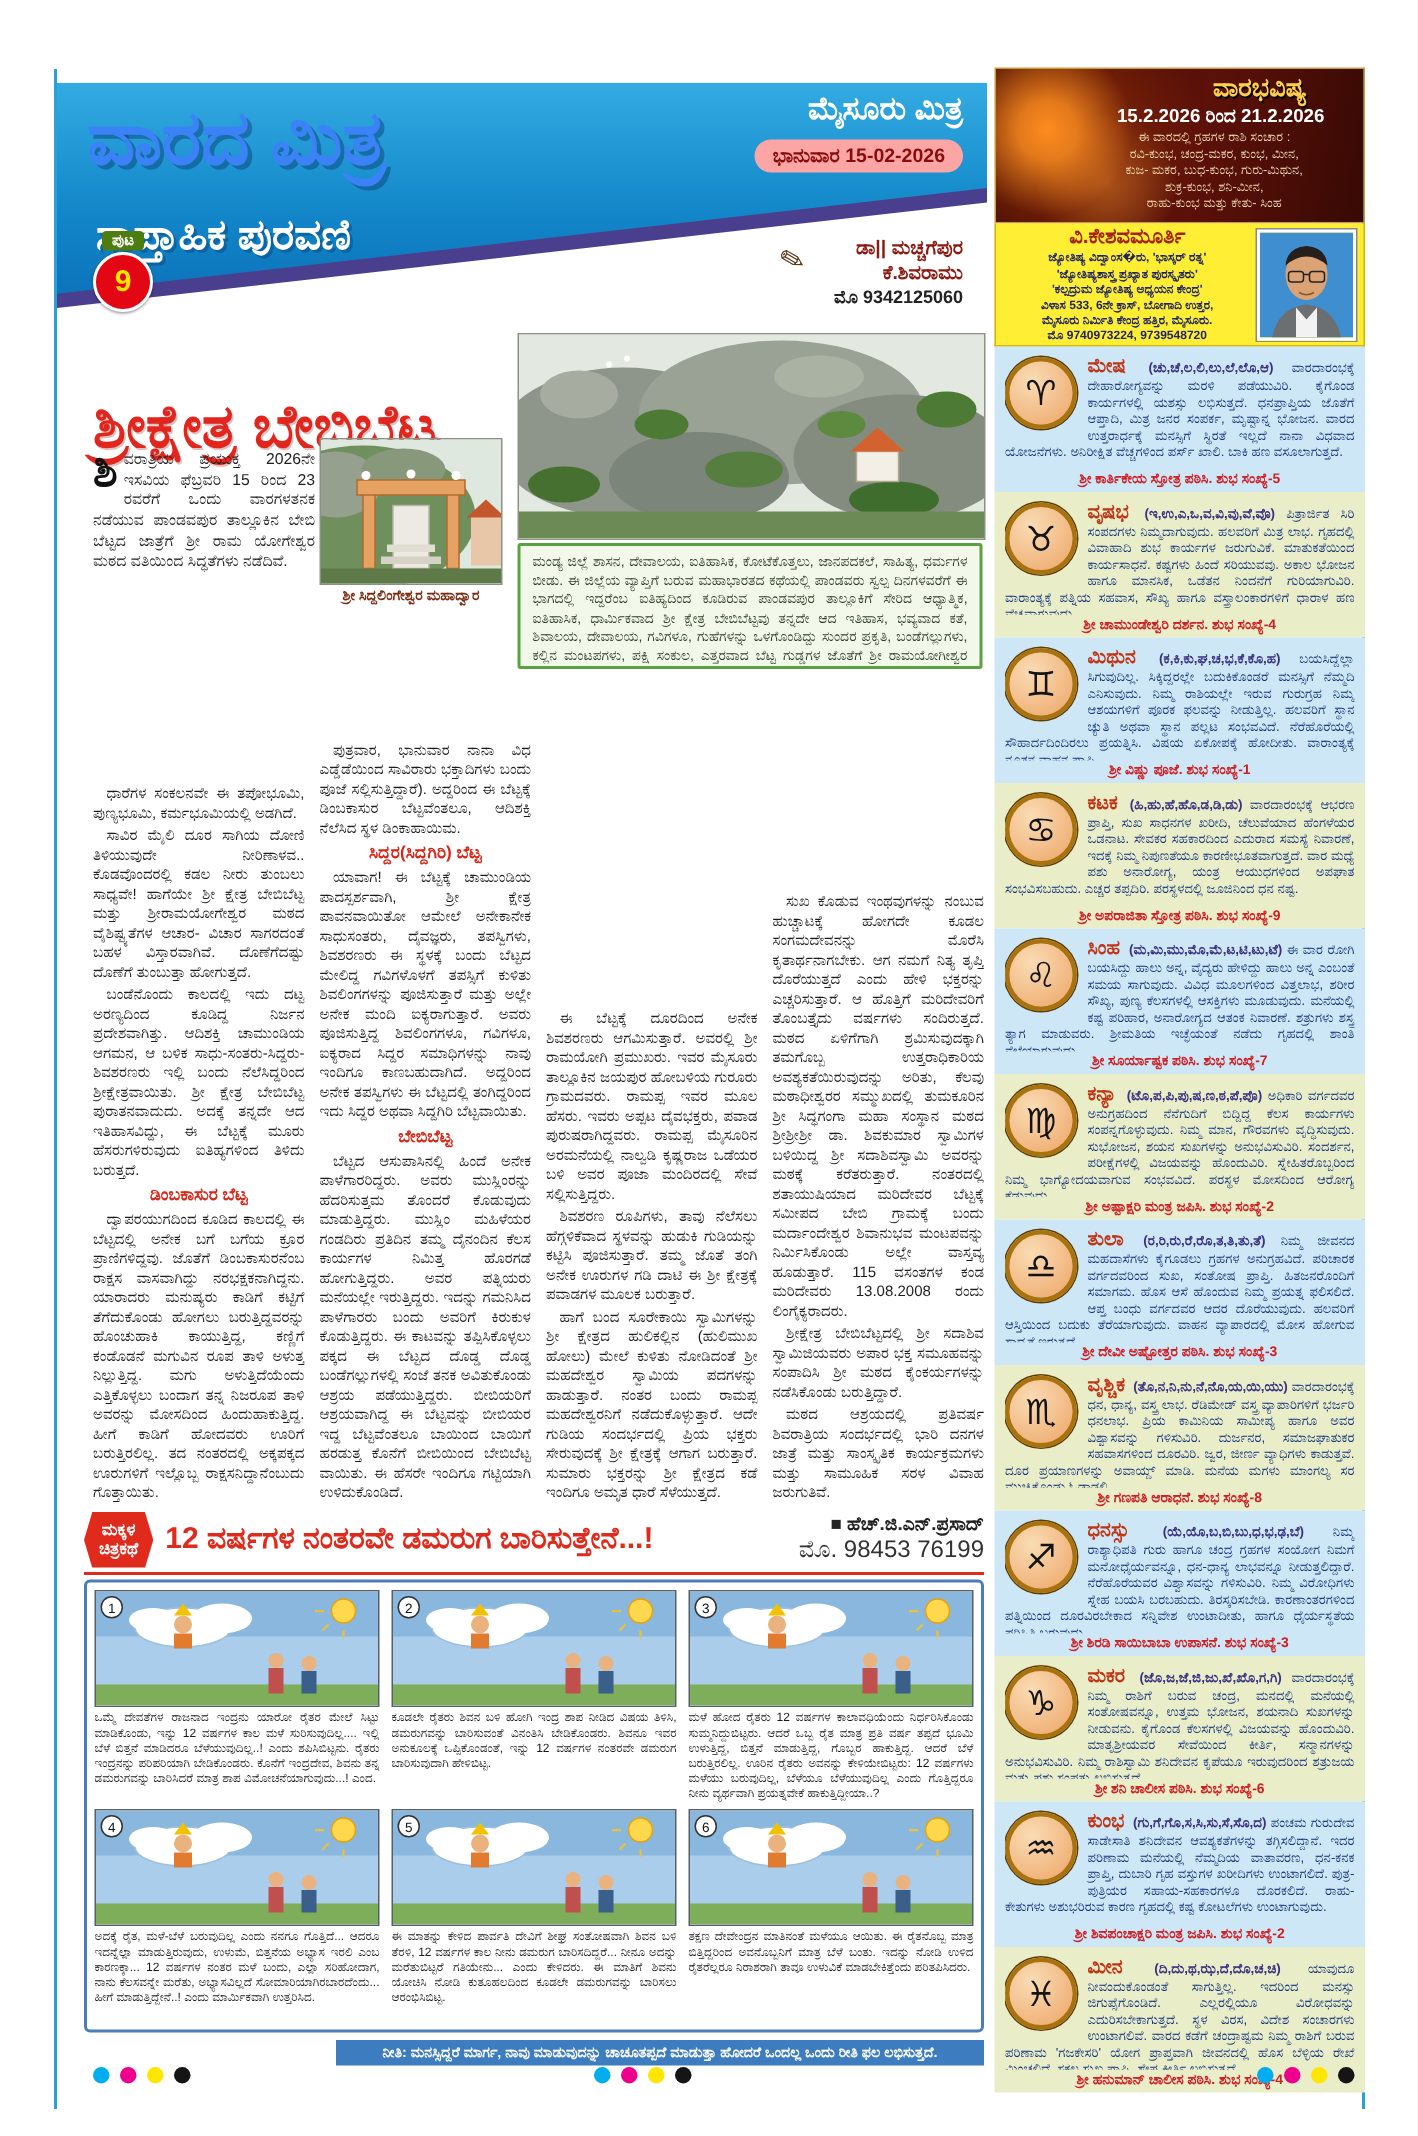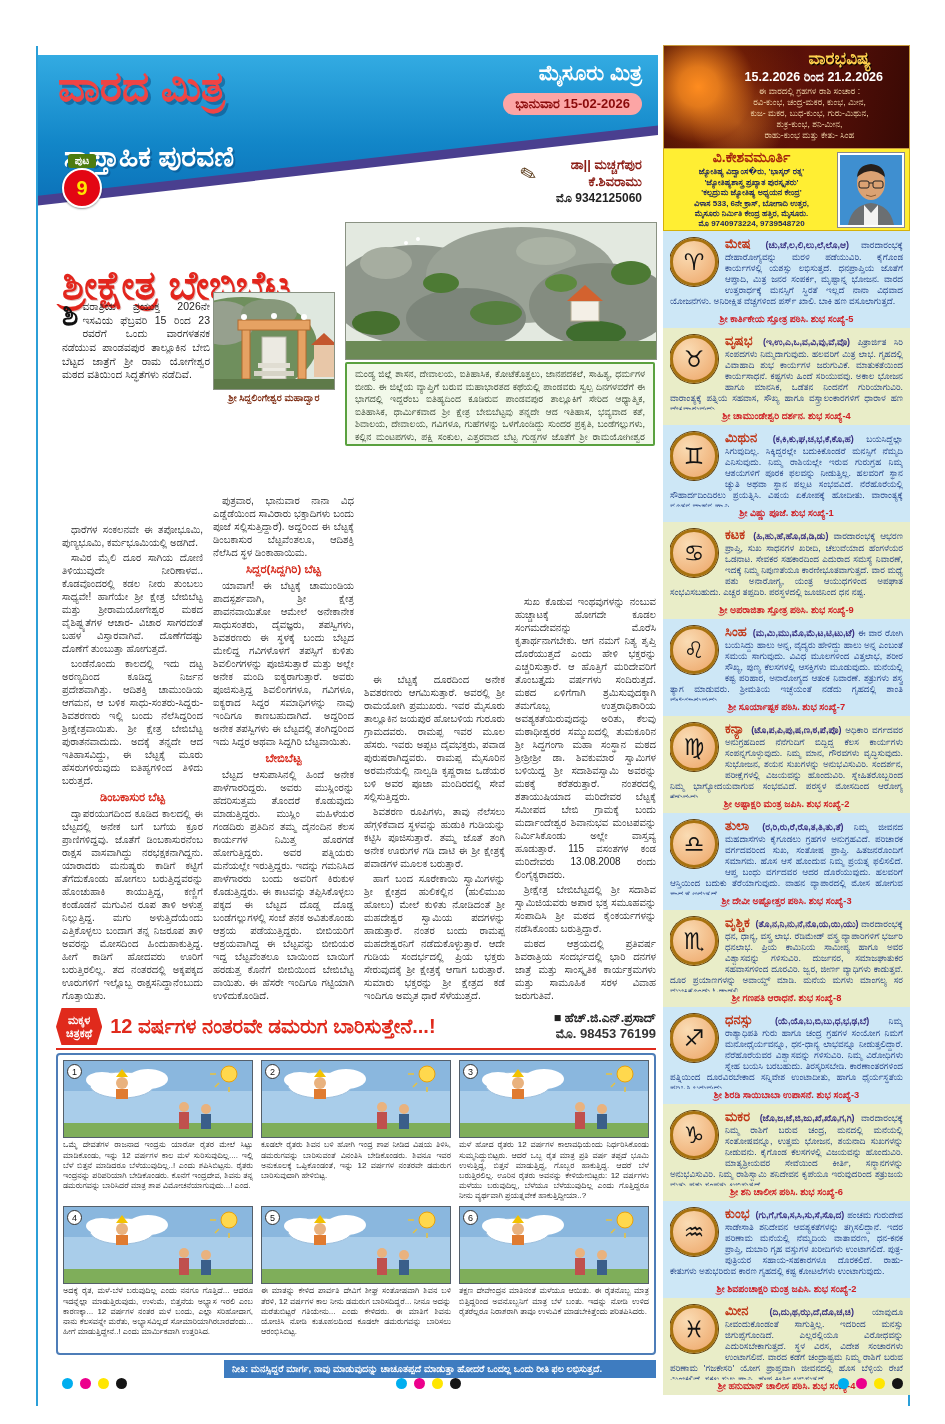--- a/index.html
+++ b/index.html
@@ -5,21 +5,21 @@
   html,body{margin:0;padding:0;background:#e9e9e9;}
   .page{position:relative;width:945px;height:1424px;background:#fff;margin:0 auto;
         font-family:"Liberation Sans","DejaVu Sans",sans-serif;overflow:hidden;}
   .vline{position:absolute;top:46px;width:2px;height:1360px;background:#2b9fd8;}
   
   .masthead{position:absolute;left:38px;top:55px;width:620px;height:160px;}
   .mh-purple{position:absolute;inset:0;background:#4a3f8f;
      clip-path:polygon(0 84%,100% 42%,100% 50%,0 94%);}
   .mh-blue{position:absolute;inset:0;background:linear-gradient(180deg,#33abe2 0%,#1286c8 55%,#0a6db5 100%);
      clip-path:polygon(0 0,100% 0,100% 44%,0 88%);}
-  .mh-title{position:absolute;left:20px;top:8px;font-size:42px;font-weight:bold;color:#ef4444;
+  .mh-title{position:absolute;left:20px;top:8px;font-size:50px;font-weight:bold;color:#3b82f6;
      text-shadow:3px 3px 0 rgba(8,60,110,.45);white-space:nowrap;}
   .mh-sub{position:absolute;left:26px;top:86px;font-size:28px;font-weight:bold;color:#fff;
      text-shadow:2px 2px 0 rgba(8,60,110,.4);white-space:nowrap;}
   .mh-edition{position:absolute;right:16px;top:6px;font-size:21px;font-weight:bold;color:#fff;}
   .mh-date{position:absolute;right:16px;top:38px;background:#fca5a5;color:#8a0b0b;
      font-size:13px;font-weight:bold;padding:3px 12px;border-radius:11px;}
   .byline{position:absolute;right:16px;top:102px;text-align:right;line-height:1.3;}
   .byline .quill{position:absolute;left:-36px;top:4px;font-size:20px;color:#5a3a1a;transform:rotate(-15deg);}
   .byline-name{font-size:13px;font-weight:bold;color:#8a1a12;}
   .byline-phone{font-size:12px;font-weight:bold;color:#222;}
@@ -47,31 +47,31 @@
   .blk.para{margin:0 0 2px;text-indent:9px;}
   .blk.sub{color:#d62718;font-weight:bold;text-align:center;font-size:11.5px;margin:3px 0 2px;text-indent:0;}
   
   .comic{position:absolute;left:56px;top:1008px;width:600px;}
   .comic-head{display:flex;align-items:center;gap:8px;border-bottom:2.5px solid #e02a1c;padding-bottom:3px;}
   .comic-badge{background:#e02a1c;color:#fff;font-size:11px;font-weight:bold;text-align:center;
      padding:6px 10px;line-height:1.15;clip-path:polygon(12% 0,88% 0,100% 50%,88% 100%,12% 100%,0 50%);}
   .comic-title{flex:1;color:#e02a1c;font-size:20px;font-weight:bold;}
   .comic-author{text-align:right;line-height:1.25;margin-left:40px;}
   .comic-author .a1{font-size:12.5px;font-weight:bold;color:#222;}
-  .comic-author .a2{font-size:13px;font-weight:bold;color:#333;}
+  .comic-author .a2{font-size:16px;font-weight:normal;color:#333;}
   .panels{border:2px solid #4d7db8;border-radius:4px;margin-top:3px;padding:5px;display:grid;
      grid-template-columns:repeat(3,1fr);gap:4px 8px;background:#fff;}
   .panel-img{position:relative;height:76px;border:1px solid #55606b;overflow:hidden;}
   .panel-img svg{display:block;width:100%;height:100%;}
   .panel-num{position:absolute;left:3px;top:3px;width:13px;height:13px;border-radius:50%;background:#fff;
      border:1px solid #333;font-size:9px;display:flex;align-items:center;justify-content:center;color:#111;}
   .panel-cap{font-size:8px;line-height:1.28;text-align:justify;color:#1a1a1a;height:62px;
      overflow:hidden;margin-top:2px;}
   .moral{margin:5px 0 0 auto;width:432px;box-sizing:border-box;background:#3e7cc0;color:#fff;
-     font-size:9.5px;font-weight:bold;padding:3px 8px;text-align:left;}
+     font-size:9.5px;font-weight:bold;padding:3px 8px;text-align:center;}
   
   .rail{position:absolute;left:663px;top:45px;width:247px;}
   .rail-head{height:104px;box-sizing:border-box;border:1px solid #c89b3c;color:#ffe9b0;padding:3px 12px;
      background:radial-gradient(circle at 14% 40%,#ff8c1f 0,rgba(255,140,31,.85) 9%,rgba(180,60,8,.35) 26%,rgba(60,10,5,0) 48%),
        radial-gradient(circle at 30% 75%,rgba(255,170,60,.5) 0,transparent 25%),
        linear-gradient(100deg,#2c0502,#5c1109 55%,#380904);}
   .rail-title{font-size:17px;font-weight:bold;color:#ffcf4d;text-align:right;padding-right:26px;
      text-shadow:1px 1px 0 #000;}
   .rail-date{font-size:12.5px;font-weight:bold;color:#fff;text-align:right;padding-right:14px;margin:1px 0;}
   .transit{font-size:8.6px;line-height:1.28;color:#f7ddb0;text-align:center;padding-left:46px;}

